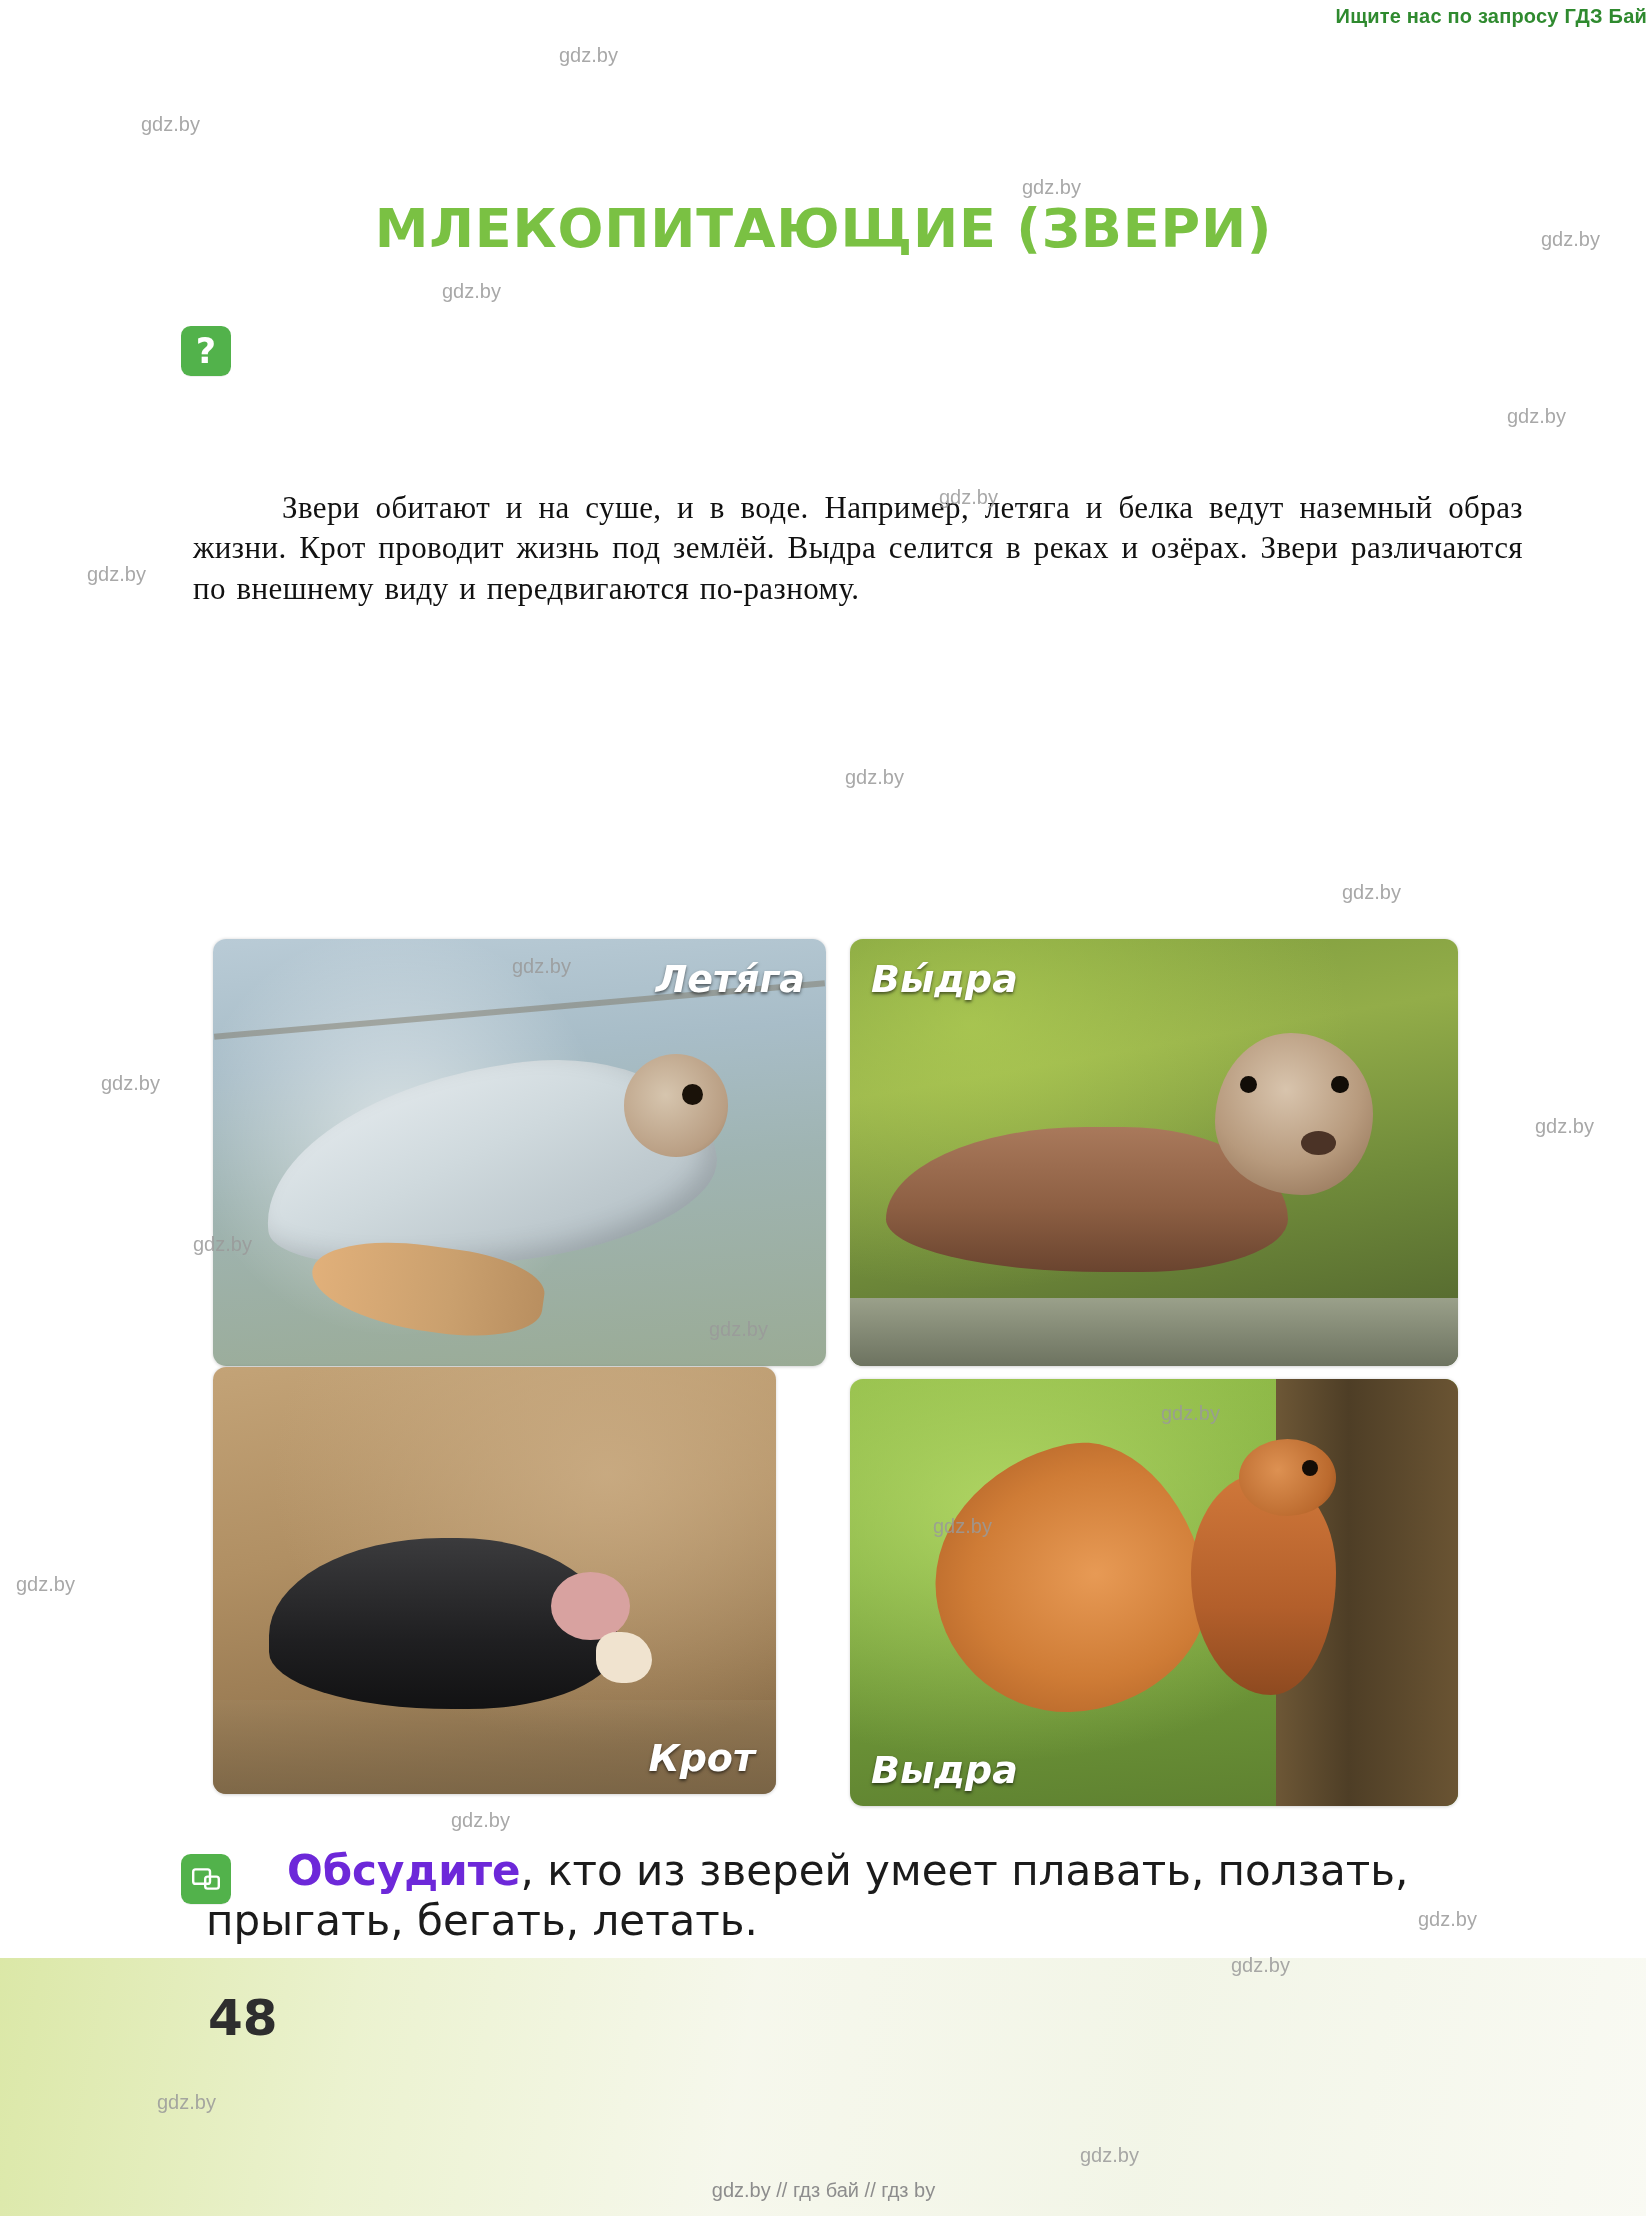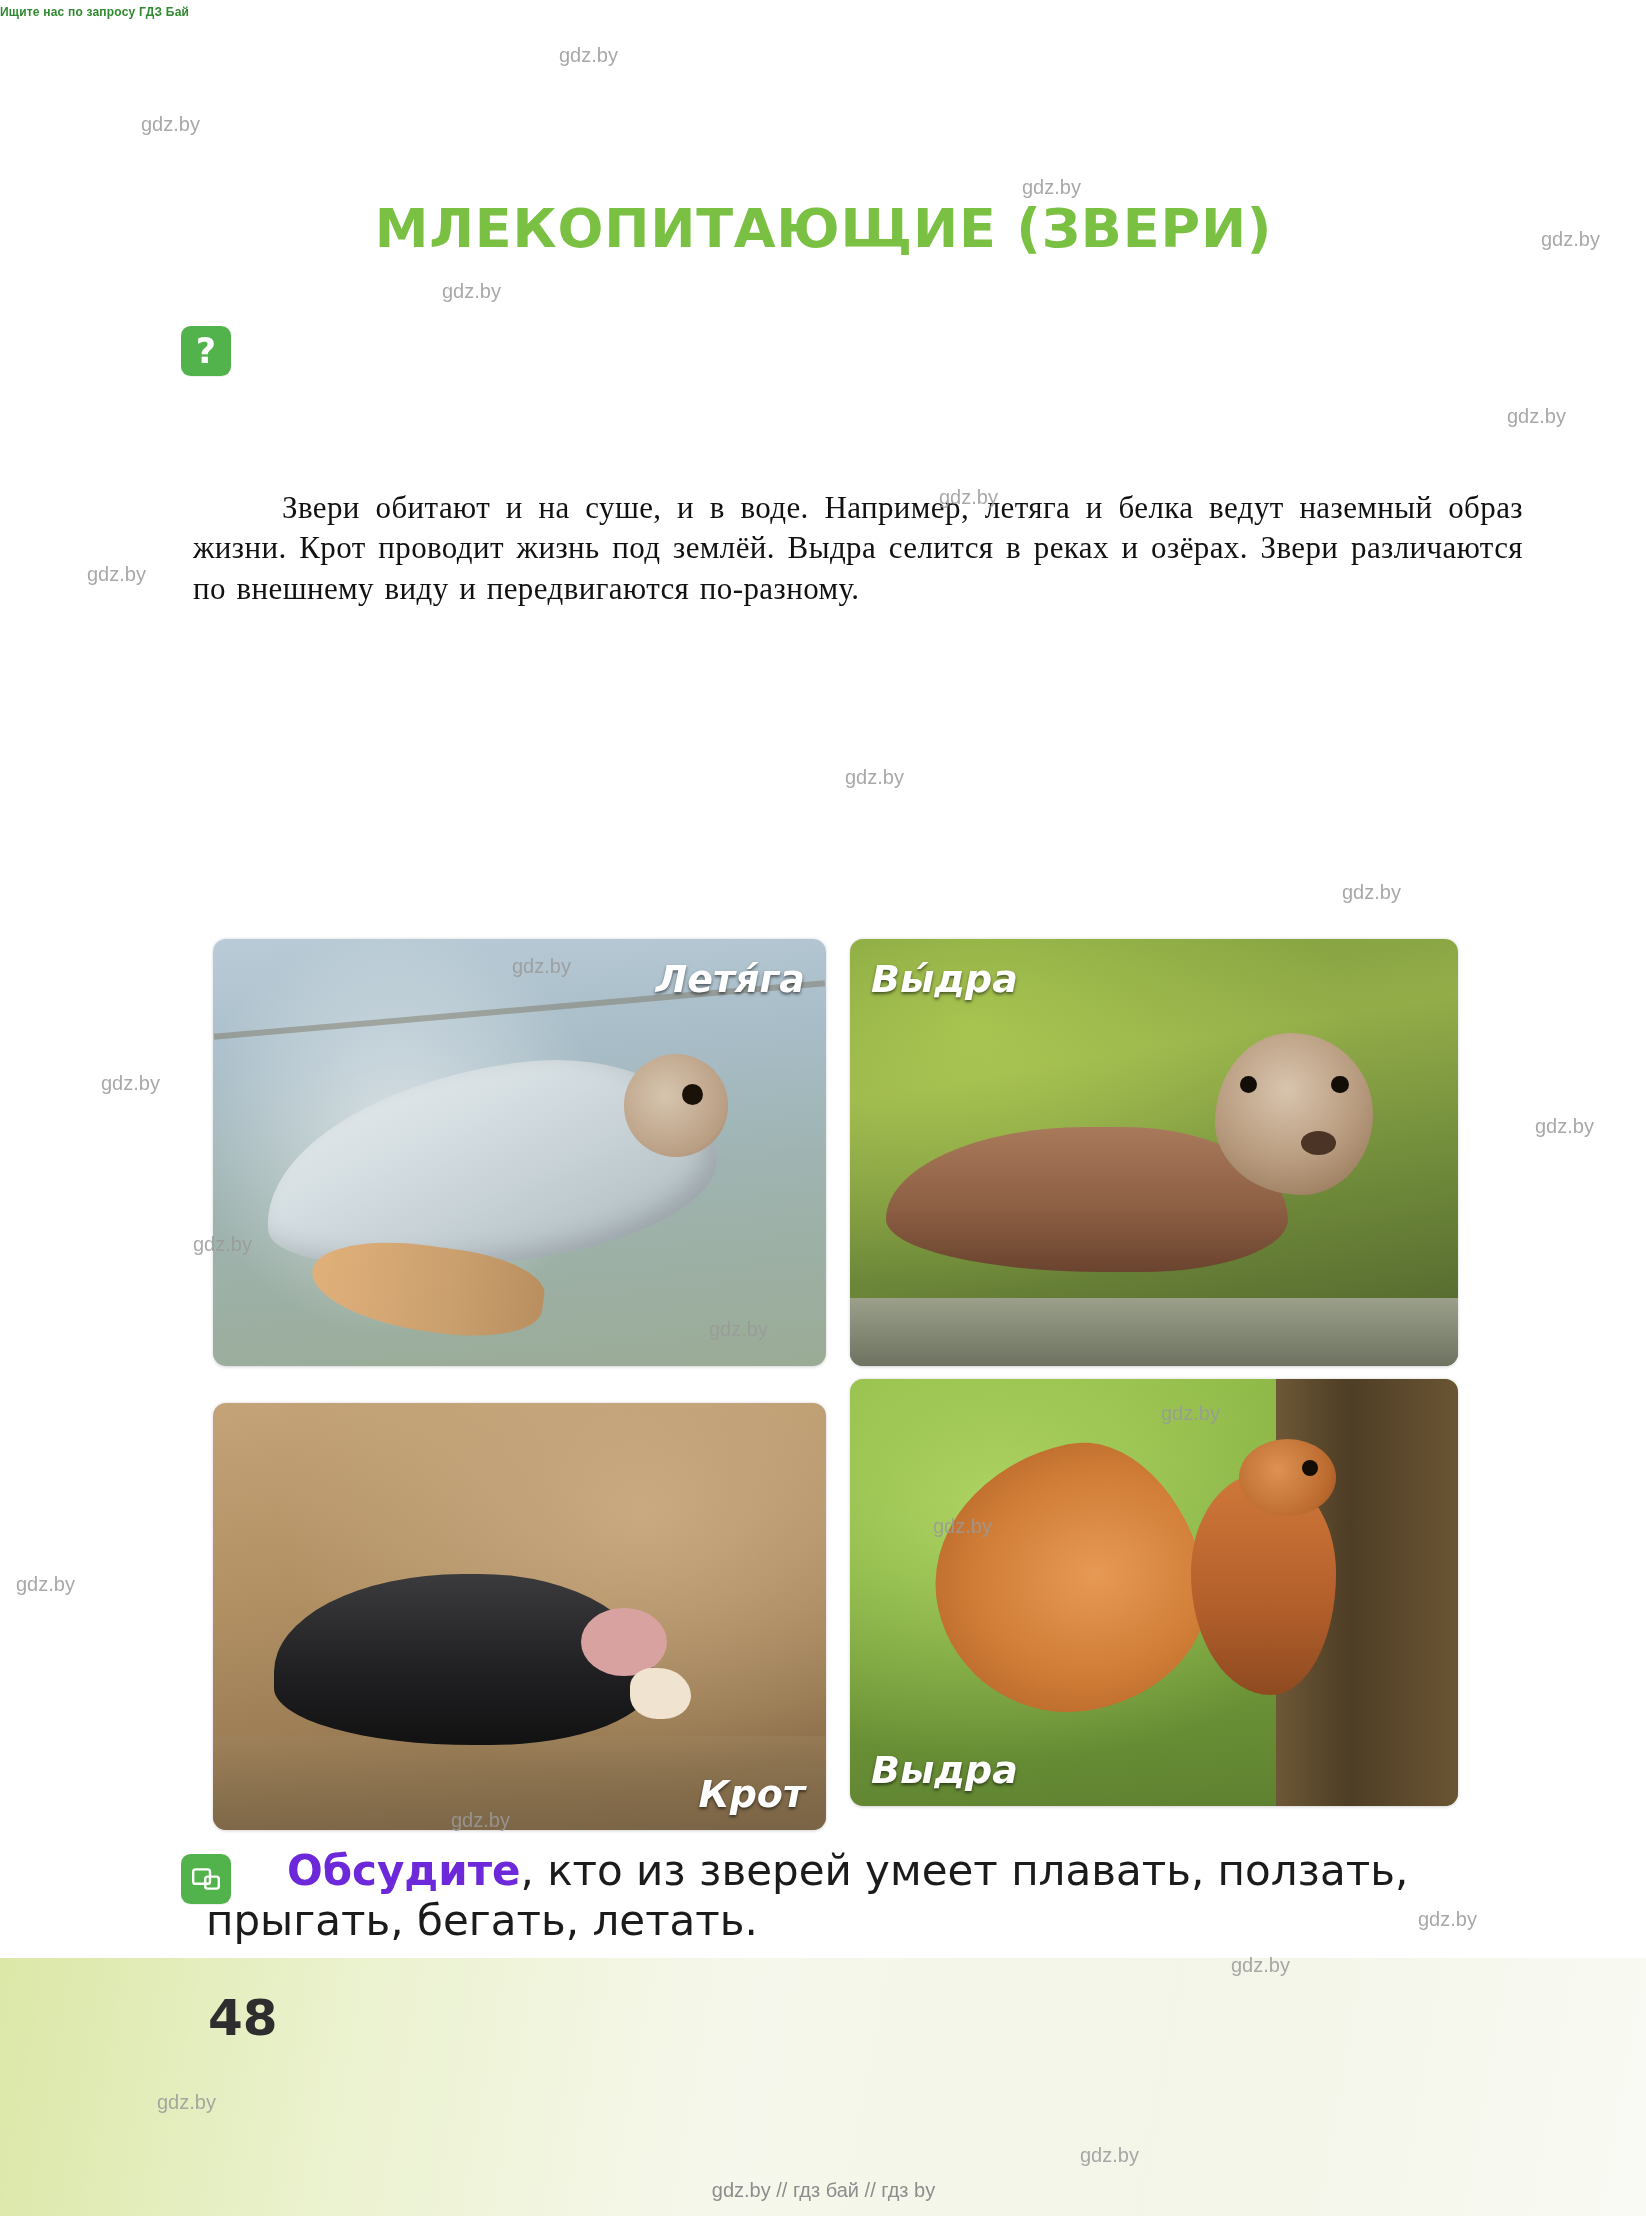--- a/index.html
+++ b/index.html
@@ -14,22 +14,22 @@
     position: relative;
     overflow: hidden;
   }
 
   
   .top-banner {
     position: absolute;
     top: 4.8px;
     left: 0;
     width: 100%;
-    text-align: left;
-    font-size: 12px;
+    text-align: right;
+    font-size: 20px;
     font-weight: bold;
     color: #2f8a2f;
     letter-spacing: 0.2px;
   }
 
   
   .wm {
     position: absolute;
     color: #9a9a9a;
     font-size: 20px;
@@ -138,21 +138,21 @@
     height: 870px;
   }
   .photo {
     position: absolute;
     border-radius: 13px;
     overflow: hidden;
     box-shadow: 0 0.8px 3.2px rgba(0,0,0,0.18);
   }
   .p1 { left: 0px;   top: 0px;   width: 613px; height: 427px; }
   .p2 { left: 637px; top: 0px;   width: 608px; height: 427px; }
-  .p3 { left: 0px;   top: 464px; width: 613px; height: 427px; }
+  .p3 { left: 0px;   top: 428px; width: 563px; height: 427px; }
   .p4 { left: 637px; top: 440px; width: 608px; height: 427px; }
 
   .caption {
     position: absolute;
     font-family: "DejaVu Sans", sans-serif;
     font-style: italic;
     font-weight: bold;
     font-size: 38px;
     color: #ffffff;
     text-shadow: 0 1.6px 3.2px rgba(0,0,0,0.55);

